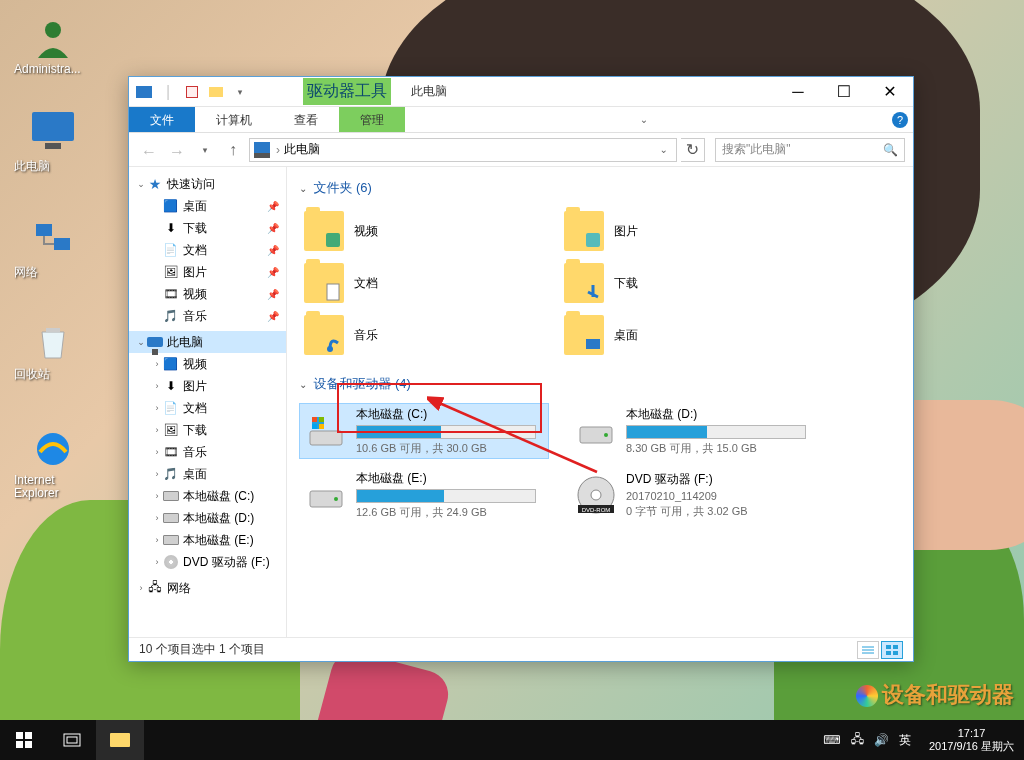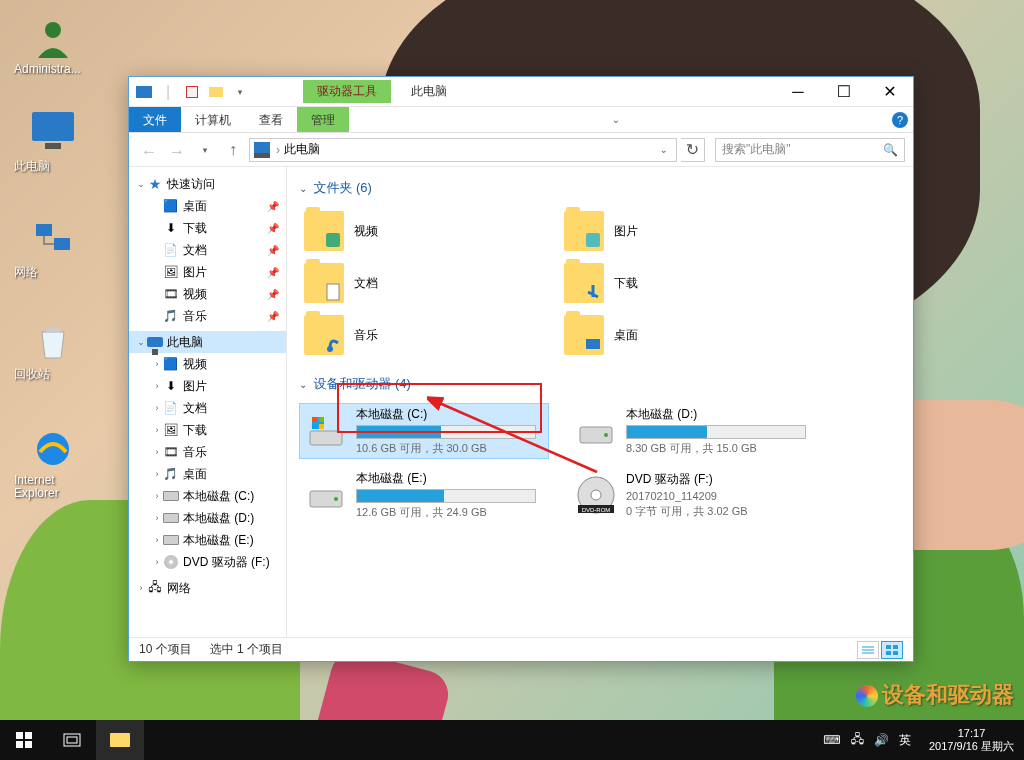--- a/index.html
+++ b/index.html
@@ -25,27 +25,27 @@
 .taskbar .tbbtn { width: 48px; height: 40px; display: flex; align-items: center; justify-content: center; cursor: pointer; }
 .taskbar .spacer { flex: 1; }
 .taskbar .tray { display: flex; align-items: center; gap: 10px; padding: 0 8px; }
 .taskbar .clock { text-align: center; line-height: 1.2; padding: 0 10px; font-size: 11px; }
 
 
 .window { position: absolute; left: 128px; top: 76px; width: 786px; height: 586px; background: #fff; border: 1px solid #5aa0d8; box-shadow: 0 4px 20px rgba(0,0,0,.3); display: flex; flex-direction: column; }
 .titlebar { height: 30px; background: #fff; display: flex; align-items: center; border-bottom: 1px solid #e5e5e5; }
 .qat { display: flex; align-items: center; padding-left: 4px; }
 .qat .qbtn { width: 22px; height: 22px; display: flex; align-items: center; justify-content: center; margin-right: 2px; }
-.title-tab { background: #7dce5e; padding: 3px 14px; font-size: 12px; color: #7f1d1d; margin-left: 50px; }
+.title-tab { background: #7dce5e; padding: 3px 4px; font-size: 16px; color: #0c4a6e; margin-left: 50px; }
 .title-text { margin-left: 20px; font-size: 12px; color: #333; }
 .wincontrols { margin-left: auto; display: flex; }
 .wincontrols .wc { width: 46px; height: 30px; display: flex; align-items: center; justify-content: center; cursor: pointer; }
 
 .ribbon { height: 26px; background: #fff; display: flex; align-items: stretch; border-bottom: 1px solid #e0e0e0; font-size: 12px; }
-.ribbon .tab { padding: 5px 14px; cursor: pointer; color: #333; }
+.ribbon .tab { padding: 5px 21px; cursor: pointer; color: #333; }
 .ribbon .tab.file { background: #1979ca; color: #fff; }
 .ribbon .tab.context { background: #7dce5e; text-align: center; }
 .ribbon .help { margin-left: auto; width: 26px; display: flex;align-items:center;justify-content:center; }
 .help-circle{width:16px;height:16px;border-radius:50%;background:#1979ca;color:#fff;font-size:11px;display:flex;align-items:center;justify-content:center;}
 
 .navbar { height: 34px; display: flex; align-items: center; padding: 4px 8px; gap: 4px; border-bottom: 1px solid #e8e8e8; }
 .navbtn { width: 24px; height: 24px; display: flex; align-items: center; justify-content: center; color: #666; cursor: pointer; border-radius: 2px; }
 .navbtn.disabled { color: #bbb; }
 .addrbar { flex: 1; height: 24px; border: 1px solid #ccc; display: flex; align-items: center; padding: 0 4px; font-size: 12px; background: #fff; }
 .addrbar .mini-ico { width:16px; height:16px; background:#2a79c7; margin-right:6px; position:relative;}
@@ -460,21 +460,21 @@
               <path d="M0,0 L0,6 L8,3 Z" fill="#e02020"></path>
             </marker>
           </defs>
         <line x1="170" y1="80" x2="10" y2="10" stroke="#e02020" stroke-width="2.5" marker-end="url(#ah)"></line>
       </svg>
     </div>
   </div>
 
   <div class="statusbar">
     <span>10 个项目</span>
-    <span style="margin-left:18px">选中 1 个项目</span>
+    <span style="">选中 1 个项目</span>
     <div class="sb-right">
       <div class="sb-view">
           <svg width="12" height="10">
             <line x1="0" y1="2" x2="12" y2="2" stroke="#26a0da"></line>
             <line x1="0" y1="5" x2="12" y2="5" stroke="#26a0da"></line>
             <line x1="0" y1="8" x2="12" y2="8" stroke="#26a0da"></line>
           </svg>
         </div>
       <div class="sb-view active">
           <svg width="12" height="10">

